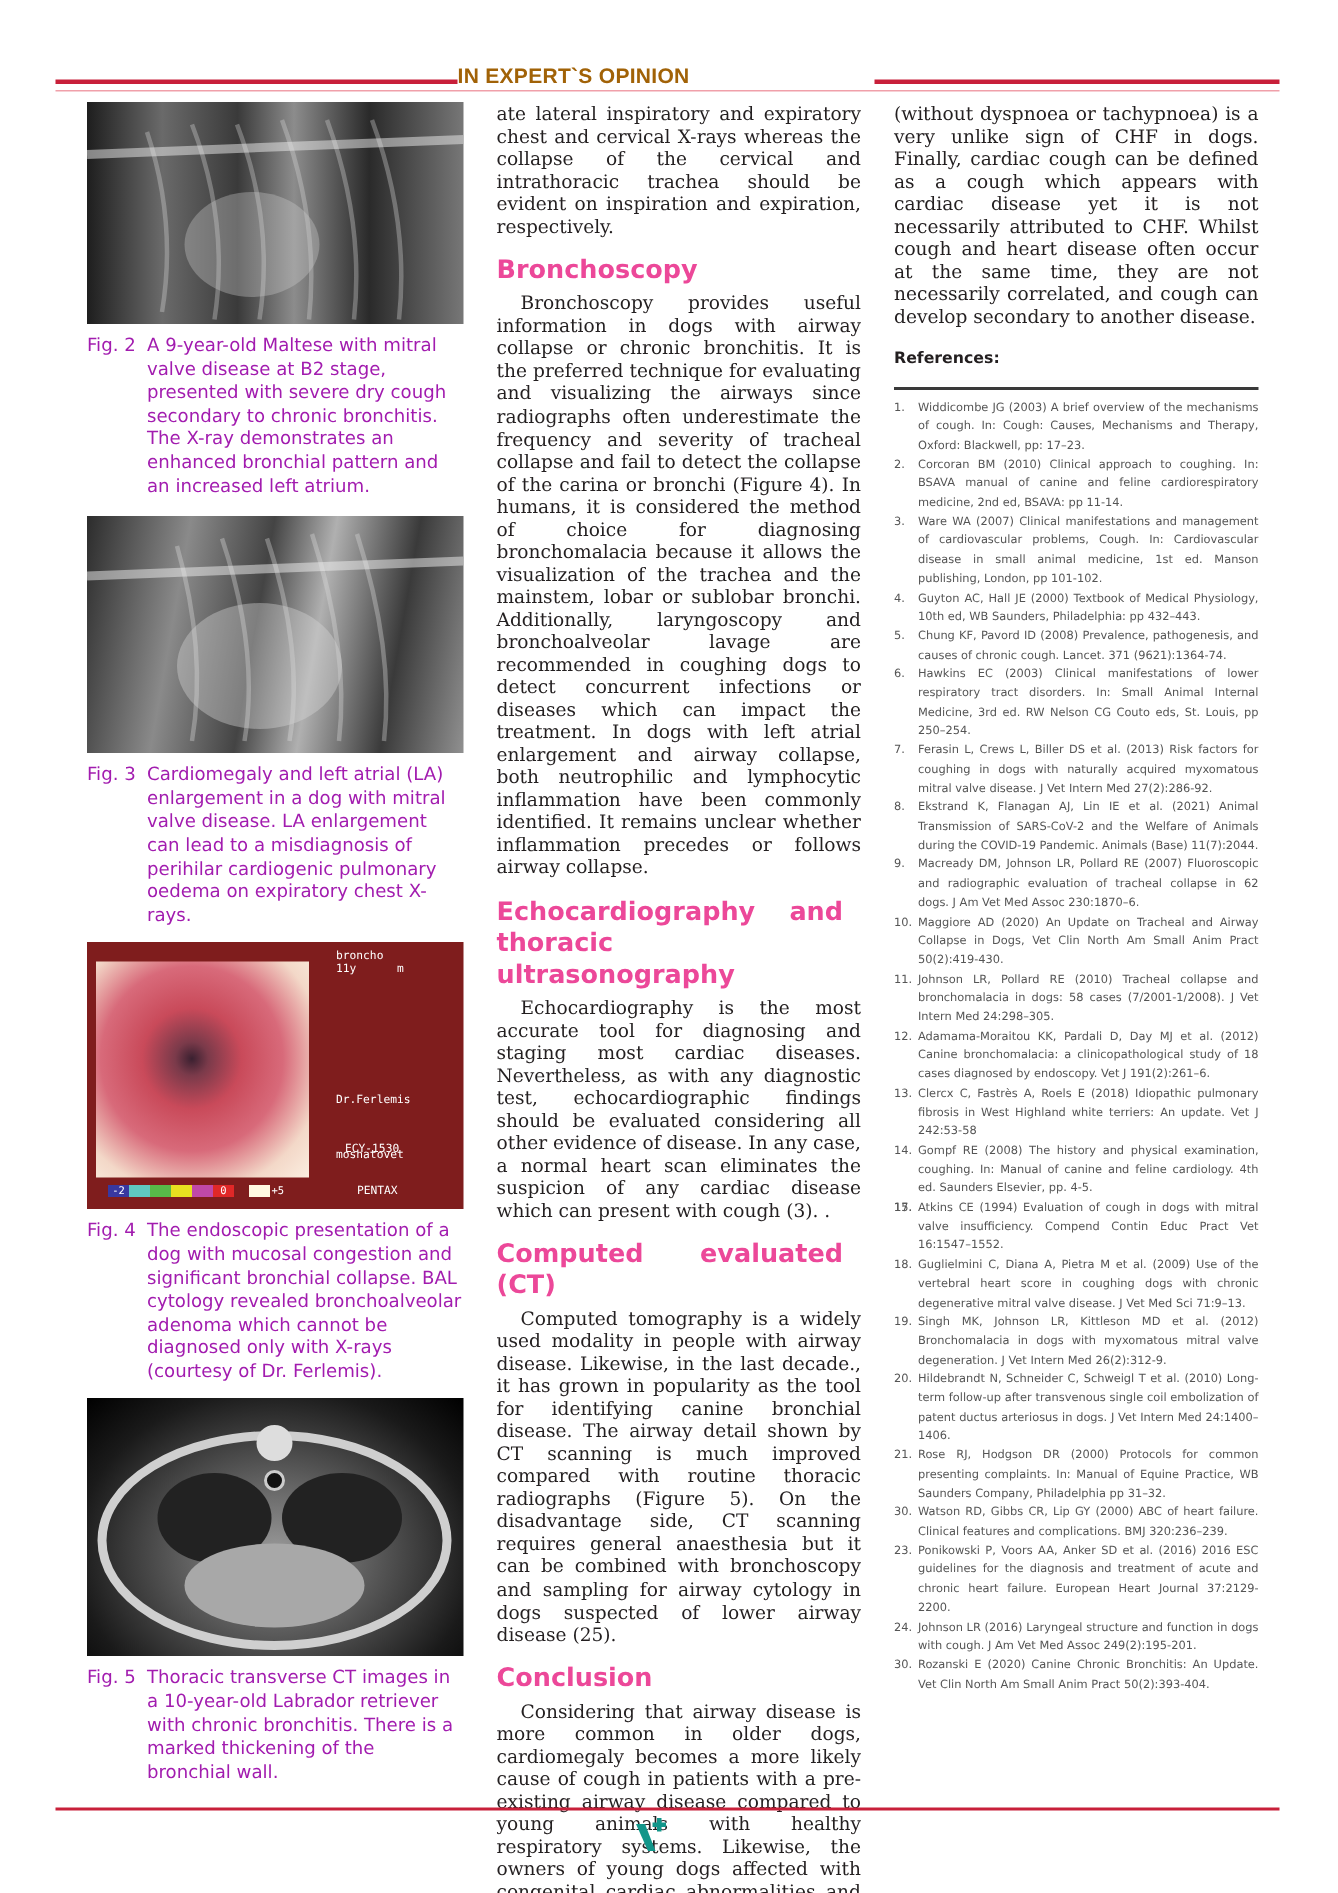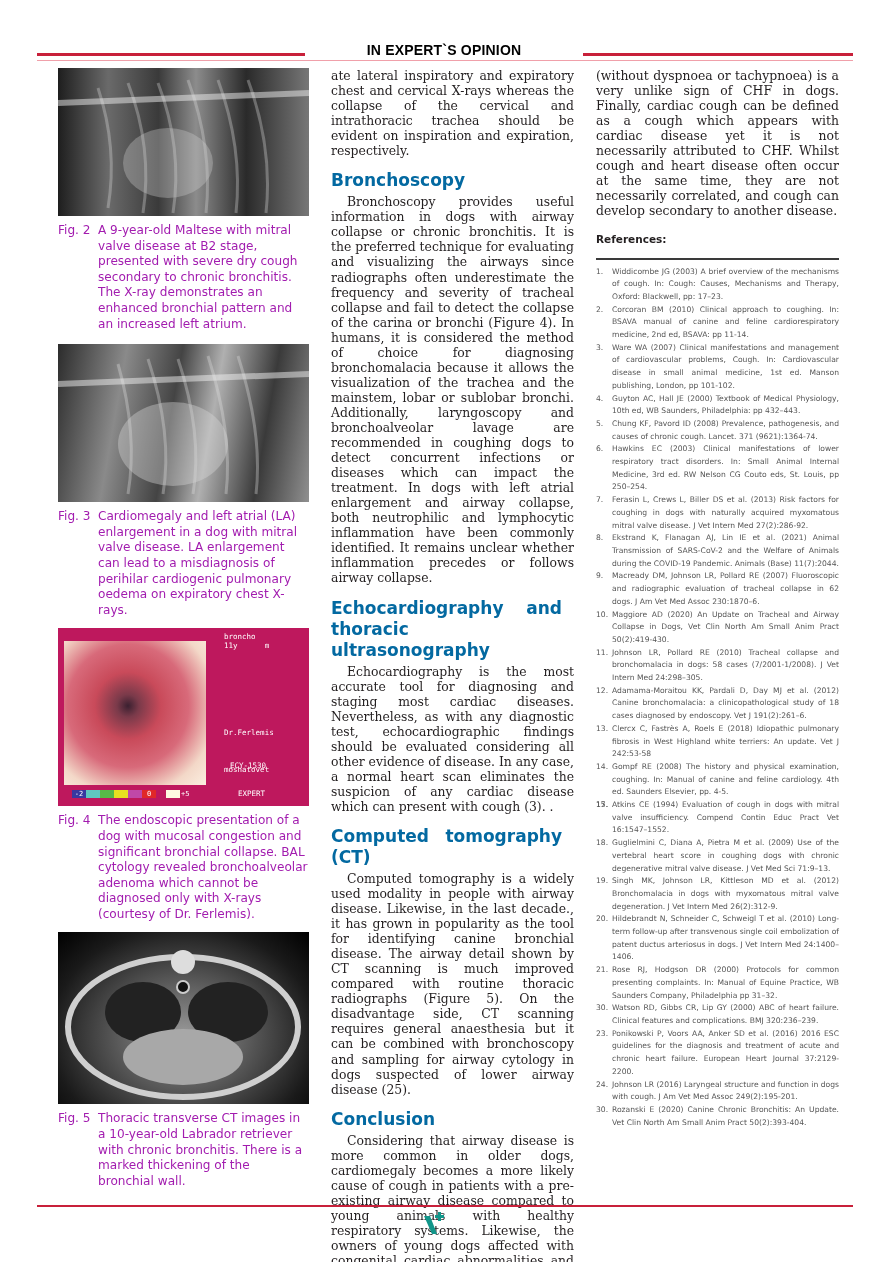--- a/index.html
+++ b/index.html
@@ -1,37 +1,37 @@
 <!DOCTYPE html>
 <html><head>
 <meta charset="utf-8">
 <style>
   html, body { margin:0; padding:0; background:#fff; }
   body { width:892px; height:1262px; position:relative; overflow:hidden; font-family:"DejaVu Serif", serif; color:#231f20; }
   .hdr-line { position:absolute; top:53px; height:3px; background:#c8203a; }
   .hdr-line.l { left:37px; width:268px; }
   .hdr-line.r { left:583px; width:270px; }
   .hdr-line2 { position:absolute; left:37px; width:816px; top:60px; height:1px; background:#f0a0aa; }
-  .hdr-title { position:absolute; top:42px; left:305px; width:278px; text-align:center; font-family:"Liberation Sans", sans-serif; font-weight:bold; font-size:14px; color:#000000; letter-spacing:0.2px; }
+  .hdr-title { position:absolute; top:42px; left:305px; width:278px; font-family:"Liberation Sans", sans-serif; font-weight:bold; font-size:14px; color:#a16207; letter-spacing:0.2px; }
 
   .col1 { position:absolute; left:58px; top:68px; width:251px; }
   .figimg { position:relative; width:251px; overflow:hidden; }
   .cap { font-family:"DejaVu Sans", sans-serif; font-size:12.1px; line-height:15.6px; color:#a21caf; position:relative; padding-left:40px; margin-top:7px; }
   .cap .figno { position:absolute; left:0; top:0; }
 
   .xray1 { height:148px; background:linear-gradient(90deg,#1e1e1e 0%,#6a6a6a 20%,#3a3a3a 40%,#8c8c8c 55%,#2a2a2a 75%,#777 100%); }
   .xray2 { height:158px; background:linear-gradient(100deg,#2c2c2c 0%,#8a8a8a 25%,#444 45%,#b0b0b0 60%,#3a3a3a 80%,#909090 100%); }
-  .endo { height:178px; background:#be185d; }
+  .endo { height:178px; background:#7f1d1d; }
   .ct { height:172px; background:radial-gradient(ellipse at 50% 60%, #999 0%, #555 40%, #1a1a1a 75%, #000 100%); }
 
   .col2 { position:absolute; left:331px; top:68px; width:243px; font-size:12.4px; line-height:15.05px; text-align:justify; }
   .col3 { position:absolute; left:596px; top:68px; width:243px; font-size:12.4px; line-height:15.05px; text-align:justify; }
   p { margin:0; }
   p.ind { text-indent:16px; }
-  h2 { font-family:"DejaVu Sans", sans-serif; color:#0369a1; font-size:17px; line-height:21px; margin:12px 12px 3px 0; font-weight:bold; }
+  h2 { font-family:"DejaVu Sans", sans-serif; color:#ec4899; font-size:17px; line-height:21px; margin:12px 12px 3px 0; font-weight:bold; }
   .refs-title { font-family:"DejaVu Sans", sans-serif; font-weight:bold; font-size:10.5px; margin-top:14px; }
   .refs-rule { height:2px; background:#3a3a3a; margin-top:10px; margin-bottom:6px; }
   ol.refs { list-style:none; margin:0; padding:0; font-family:"DejaVu Sans", sans-serif; font-size:7.6px; line-height:12.7px; color:#555; text-align:justify; }
   ol.refs li { position:relative; padding-left:16px; }
   ol.refs li .num { position:absolute; left:0; top:0; }
 
   .foot-line { position:absolute; top:1205px; left:37px; width:816px; height:2px; background:#c8203a; }
   .page-no { position:absolute; top:1270px; left:37px; font-family:"Liberation Sans", sans-serif; font-size:14px; color:#c2410c; }
   .logo { position:absolute; top:1210px; left:420px; width:30px; height:26px; }
 </style>
@@ -96,21 +96,21 @@
       <span style="background:#3838a0;width:14px;text-align:center;line-height:8px">-2</span>
       <span style="background:#5fc8c0;width:14px"></span>
       <span style="background:#58b848;width:14px"></span>
       <span style="background:#e8e020;width:14px"></span>
       <span style="background:#c048a8;width:14px"></span>
       <span style="background:#e02828;width:14px;text-align:center;line-height:8px">0</span>
       <span style="width:10px"></span>
       <span style="background:#fff8e0;width:14px"></span>
       <span style="line-height:8px;padding-left:1px">+5</span>
     </div>
-    <div style="position:absolute;left:180px;top:161px;font-family:'DejaVu Sans Mono',monospace;font-size:7.5px;color:#fff;">EXPERT</div>
+    <div style="position:absolute;left:180px;top:161px;font-family:'DejaVu Sans Mono',monospace;font-size:7.5px;color:#fff;">PENTAX</div>
   </div>
   <div class="cap">
     <span class="figno">Fig. 4</span>
     <span>The endoscopic presentation of a dog with mucosal congestion and significant bronchial collapse. BAL cytology revealed bronchoalveolar adenoma which cannot be diagnosed only with X-rays (courtesy of Dr. Ferlemis).</span>
   </div>
 
   <div style="height:10px"></div>
   <div class="figimg ct">
     <svg width="251" height="172">
       <ellipse cx="125" cy="95" rx="115" ry="70" fill="none" stroke="#cfcfcf" stroke-width="6"></ellipse>
@@ -126,21 +126,21 @@
     <span>Thoracic transverse CT images in a 10-year-old Labrador retriever with chronic bronchitis. There is a marked thickening of the bronchial wall.</span>
   </div>
 </div>
 
 <div class="col2">
   <p>ate lateral inspiratory and expiratory chest and cervical X-rays whereas the collapse of the cervical and intrathoracic trachea should be evident on inspiration and expiration, respectively.</p>
   <h2>Bronchoscopy</h2>
   <p class="ind">Bronchoscopy provides useful information in dogs with airway collapse or chronic bronchitis. It is the preferred technique for evaluating and visualizing the airways since radiographs often underestimate the frequency and severity of tracheal collapse and fail to detect the collapse of the carina or bronchi (Figure 4). In humans, it is considered the method of choice for diagnosing bronchomalacia because it allows the visualization of the trachea and the mainstem, lobar or sublobar bronchi. Additionally, laryngoscopy and bronchoalveolar lavage are recommended in coughing dogs to detect concurrent infections or diseases which can impact the treatment. In dogs with left atrial enlargement and airway collapse, both neutrophilic and lymphocytic inflammation have been commonly identified. It remains unclear whether inflammation precedes or follows airway collapse.</p>
   <h2>Echocardiography and thoracic ultrasonography</h2>
   <p class="ind">Echocardiography is the most accurate tool for diagnosing and staging most cardiac diseases. Nevertheless, as with any diagnostic test, echocardiographic findings should be evaluated considering all other evidence of disease. In any case, a normal heart scan eliminates the suspicion of any cardiac disease which can present with cough (3). .</p>
-  <h2>Computed tomography (CT)</h2>
+  <h2>Computed evaluated (CT)</h2>
   <p class="ind">Computed tomography is a widely used modality in people with airway disease. Likewise, in the last decade., it has grown in popularity as the tool for identifying canine bronchial disease. The airway detail shown by CT scanning is much improved compared with routine thoracic radiographs (Figure 5). On the disadvantage side, CT scanning requires general anaesthesia but it can be combined with bronchoscopy and sampling for airway cytology in dogs suspected of lower airway disease (25).</p>
   <h2>Conclusion</h2>
   <p class="ind">Considering that airway disease is more common in older dogs, cardiomegaly becomes a more likely cause of cough in patients with a pre-existing airway disease compared to young animals with healthy respiratory systems. Likewise, the owners of young dogs affected with congenital cardiac abnormalities and accompanying advanced cardiomegaly do not mention cough as a presenting complaint. The cough receptors are mainly located in the larynx and larger airways such as the trachea, carina, and bronchi, whereas the distal airways (alveoli) have less or even no cough receptors. Consequently, unless fluid accumulation is severe enough to invade the upper airways, pulmonary oedema doesn’t seem to induce cough. In dogs with cardiogenic pulmonary oedema, dyspnoea or tachypnoea is always reported, which supports the fact that isolated coughing</p>
 </div>
 
 <div class="col3">
   <p>(without dyspnoea or tachypnoea) is a very unlike sign of CHF in dogs. Finally, cardiac cough can be defined as a cough which appears with cardiac disease yet it is not necessarily attributed to CHF. Whilst cough and heart disease often occur at the same time, they are not necessarily correlated, and cough can develop secondary to another disease.</p>
   <div class="refs-title">References:</div>
   <div class="refs-rule"></div>
   <ol class="refs" id="refs-list">

